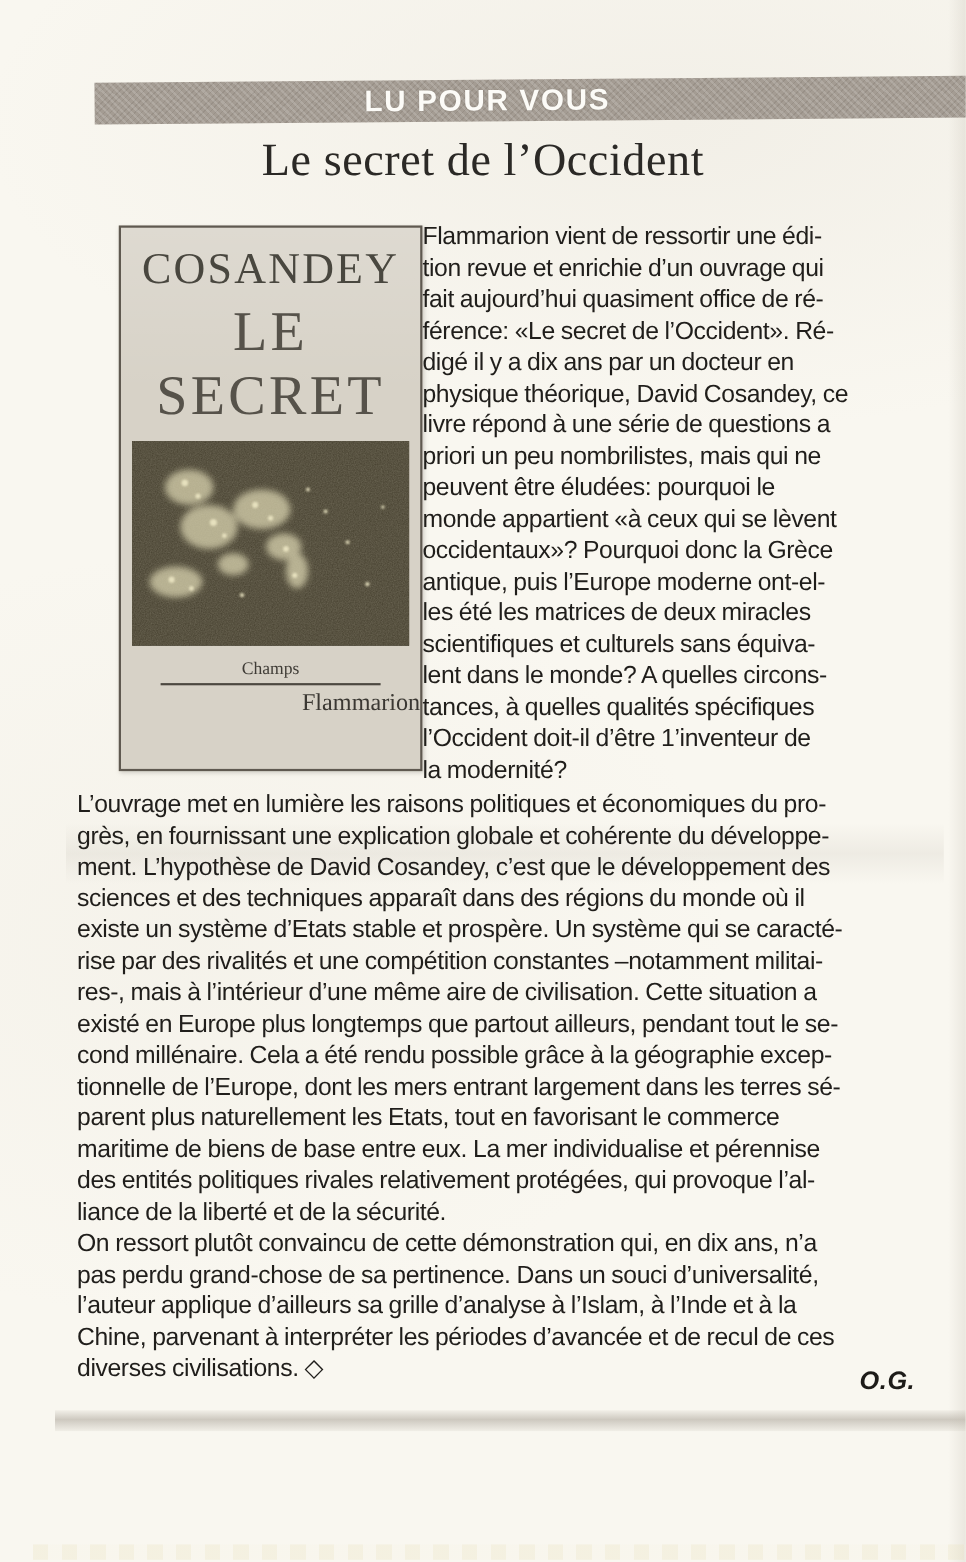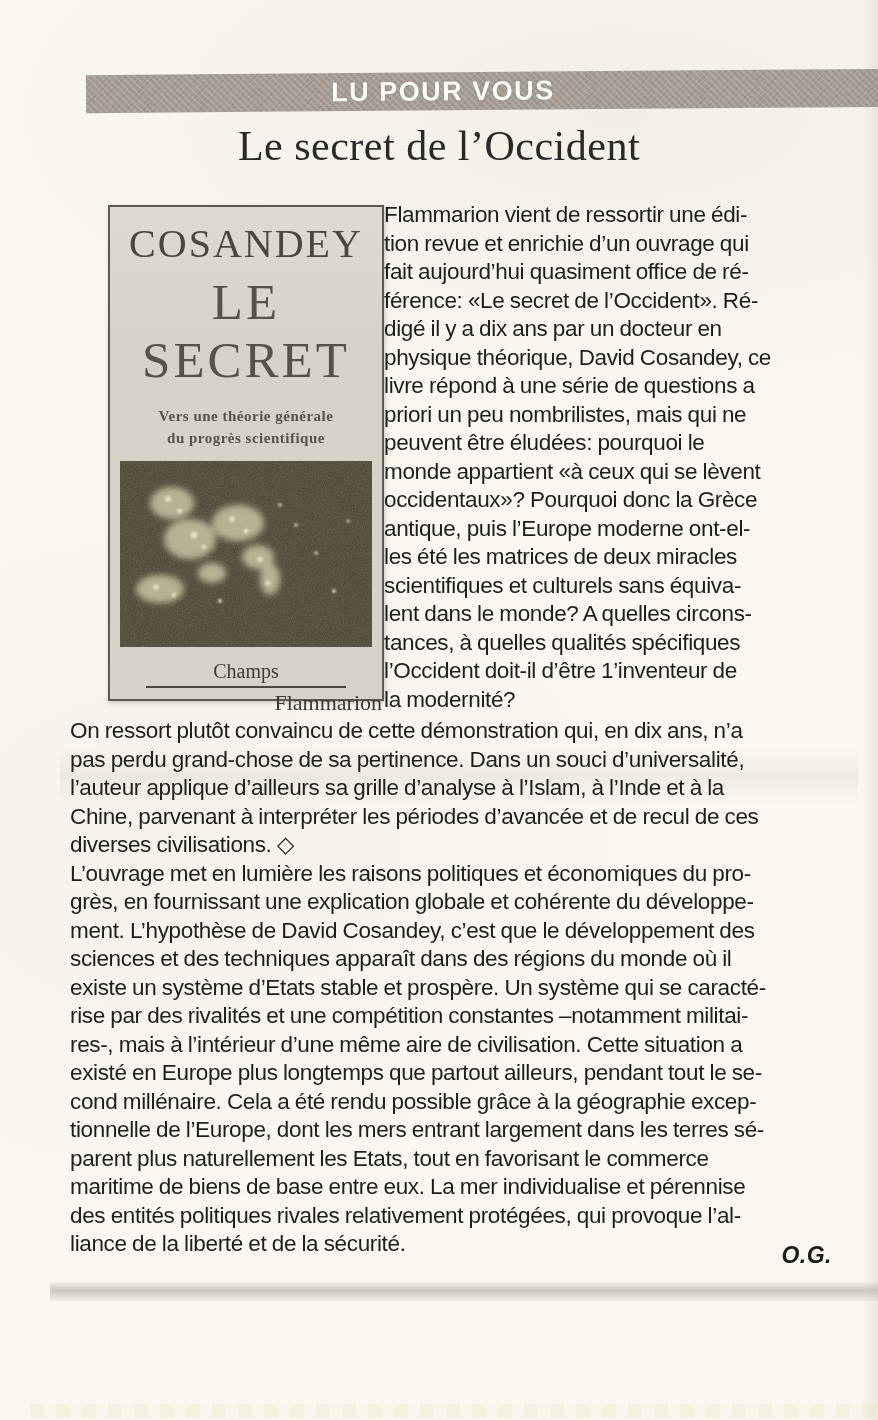--- a/index.html
+++ b/index.html
@@ -85,21 +85,21 @@
   .cover-subtitle{
     margin-top:16px;font-size:15px;font-weight:bold;line-height:22px;
     letter-spacing:.5px;color:#57524a;white-space:pre-line;
   }
   .cover-map{
     margin:12px auto 0;width:252px;height:186px;
     background:var(--map_bg);
     box-shadow:inset 0 0 10px rgba(0,0,0,.4);
   }
   .cover-map svg{display:block;width:100%;height:100%;}
-  .cover-collection{margin-top:13px;font-size:20px;color:#3f3c36;}
+  .cover-collection{margin-top:13px;font-size:16px;color:#3f3c36;}
   .cover-divider{width:200px;border:0;border-top:2px solid #4c4840;margin:3px auto 2px;}
   .cover-publisher{font-size:22px;color:#3b3833;text-align:right;}
   
   .bodytext{
     white-space:pre-line;
     font-size:22.5px;line-height:28.5px;
     letter-spacing:-.35px;word-spacing:-.5px;
     color:#201e1b;
   }
   .intro-column{position:absolute;left:384px;top:201px;width:470px;}
@@ -131,22 +131,20 @@
 
   <div class="banner">
     <span class="banner-label">LU POUR VOUS</span>
   </div>
 
   <h1 class="headline">Le secret de l’Occident</h1>
 
   <div class="cover">
     <div class="cover-author">COSANDEY</div>
     <div class="cover-title1">LE SECRET</div>
-    <div class="cover-subtitle">Vers une théorie générale
-du progrès scientifique</div>
     <div class="cover-map">
       <svg viewBox="0 0 252 186" aria-hidden="true">
         <defs>
           <filter id="blur3">
               <feGaussianBlur stdDeviation="3"></feGaussianBlur>
             </filter>
           <filter id="blur1">
               <feGaussianBlur stdDeviation="1.1"></feGaussianBlur>
             </filter>
           <filter id="grain">
@@ -203,37 +201,37 @@
 occidentaux»?  Pourquoi donc la Grèce
 antique, puis l’Europe moderne ont-el-
 les été les matrices de deux  miracles
 scientifiques et culturels sans équiva-
 lent dans le monde? A quelles circons-
 tances, à quelles qualités spécifiques
 l’Occident doit-il d’être 1’inventeur  de
 la modernité?</div>
 
   <div class="body-block">
-    <div class="bodytext body-p2">On ressort plutôt convaincu de cette démonstration qui, en dix ans, n’a
-pas perdu grand-chose de sa pertinence. Dans un souci d’universalité,
-l’auteur applique d’ailleurs sa grille d’analyse à l’Islam, à l’Inde et à la
-Chine, parvenant à interpréter les périodes d’avancée et de recul de ces
-diverses civilisations. ◇</div>
     <div class="bodytext">L’ouvrage met en lumière les raisons politiques et économiques du pro-
 grès, en fournissant une explication globale et cohérente du développe-
 ment. L’hypothèse de David Cosandey, c’est que le développement des
 sciences et des techniques apparaît dans des régions du monde où il
 existe un système d’Etats stable et prospère. Un système qui se caracté-
 rise par des rivalités et une compétition constantes –notamment militai-
 res-, mais  à l’intérieur d’une même aire de civilisation. Cette situation a
 existé en Europe plus longtemps que partout ailleurs, pendant tout le se-
 cond millénaire. Cela a été rendu possible grâce à la géographie excep-
 tionnelle de l’Europe, dont les mers entrant largement dans les terres sé-
 parent plus naturellement les Etats, tout en favorisant le commerce
 maritime de biens de base entre eux. La mer individualise et pérennise
 des entités politiques rivales relativement protégées, qui provoque l’al-
 liance de la liberté et de la sécurité.</div>
+    <div class="bodytext body-p2">On ressort plutôt convaincu de cette démonstration qui, en dix ans, n’a
+pas perdu grand-chose de sa pertinence. Dans un souci d’universalité,
+l’auteur applique d’ailleurs sa grille d’analyse à l’Islam, à l’Inde et à la
+Chine, parvenant à interpréter les périodes d’avancée et de recul de ces
+diverses civilisations. ◇</div>
   </div>
 
   <div class="signature">O.G.</div>
 
 
 </div>
 
 </body></html>

